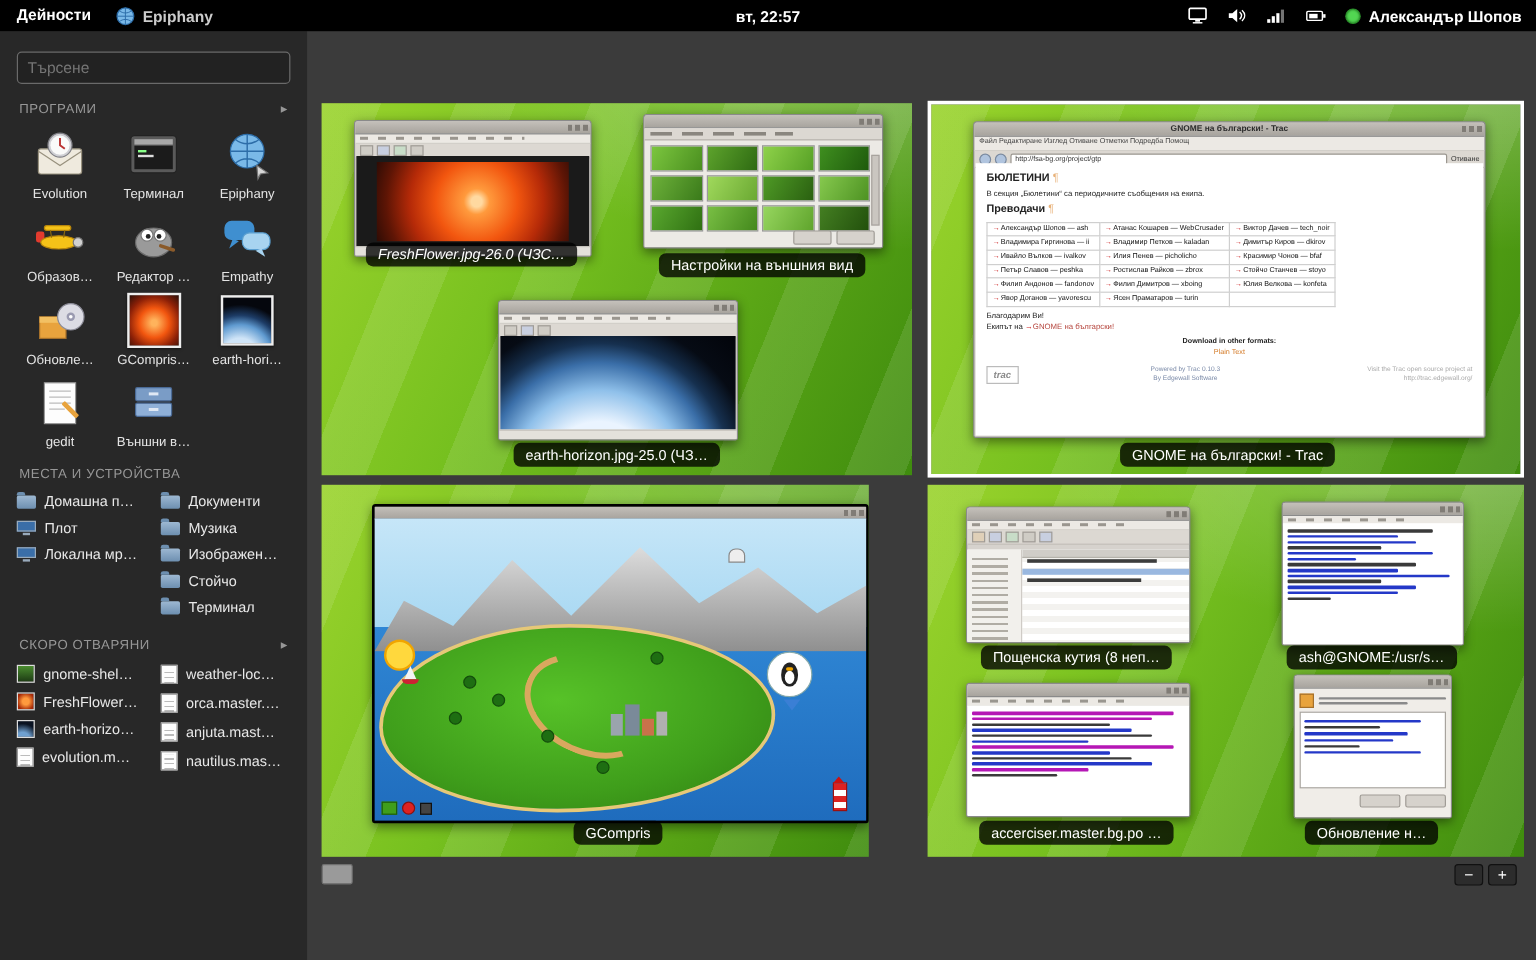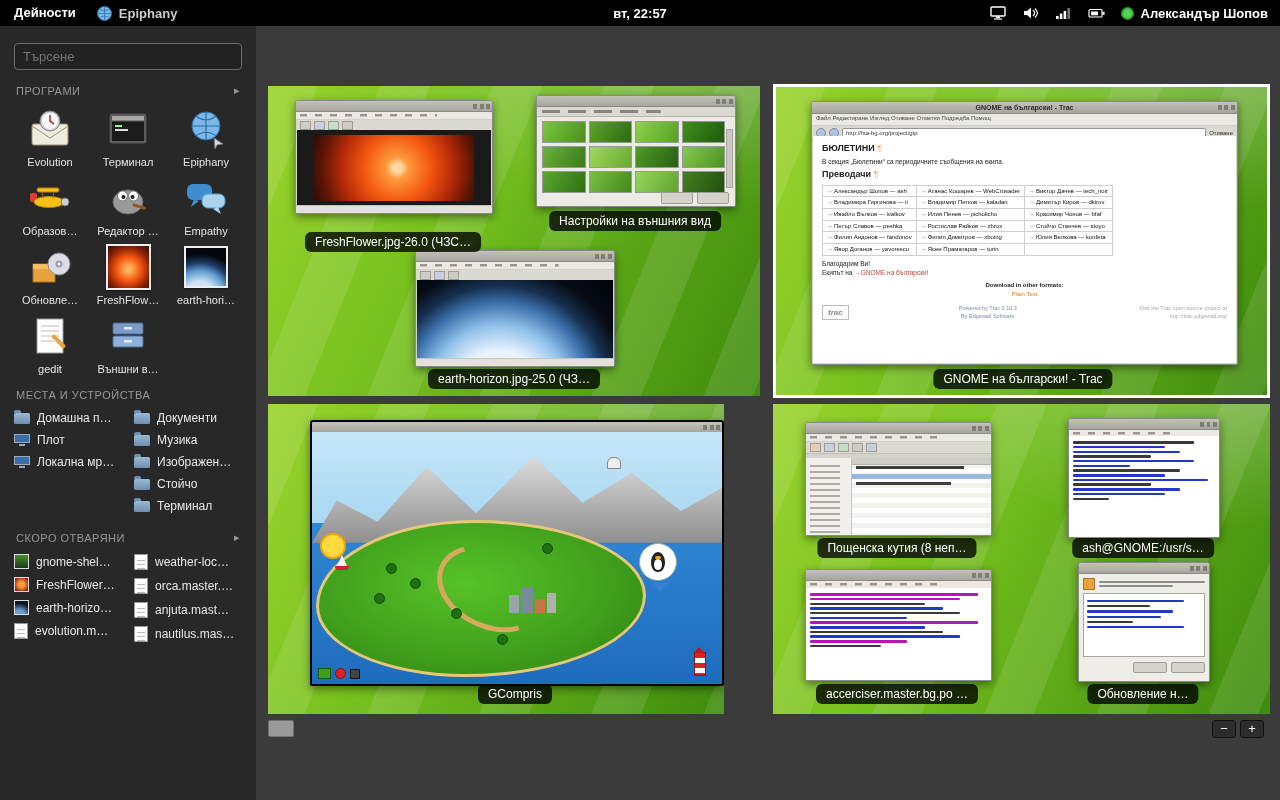--- a/index.html
+++ b/index.html
@@ -365,21 +365,21 @@
               <circle cx="31" cy="19" r="3.5" fill="#9a9ab0"></circle>
               <circle cx="31" cy="19" r="1.5" fill="#fff"></circle>
             </svg>
         </div>
         <div class="app-label">Обновле…</div>
       </div>
       <div class="tile">
         <div class="app-icon">
           <div class="thumb flower"></div>
         </div>
-        <div class="app-label">FreshFlow…</div>
+        <div class="app-label">GCompris…</div>
       </div>
       <div class="tile">
         <div class="app-icon">
           <div class="thumb earth"></div>
         </div>
         <div class="app-label">earth-hori…</div>
       </div>
       <div class="tile">
         <div class="app-icon">
           <svg viewBox="0 0 44 44" width="44" height="44">
@@ -505,21 +505,21 @@
           <span class="chip"></span>
           <span class="chip c2"></span>
           <span class="chip c1"></span>
           <span class="chip"></span>
         </div>
         <div class="fresh-content">
             <div class="flower"></div>
           </div>
         <div class="statusbar"></div>
       </div>
-      <div class="pill" style="left:125px;top:146px;">FreshFlower.jpg-26.0 (ЧЗС…</div>
+      <div class="pill" style="left:125px;top:116px;font-style:italic;">FreshFlower.jpg-26.0 (ЧЗС…</div>
 
       <div class="win" style="left:268px;top:9px;width:198px;height:110px;">
         <div class="titlebar">
             <span class="tb-btns"></span>
           </div>
         <div class="prefs-body">
           <div class="prefs-tabs"></div>
           <div class="wall-grid">
             <div class="wall" style="background:linear-gradient(120deg,#7cc63f,#4a8f1f);"></div>
             <div class="wall" style="background:linear-gradient(120deg,#5da32c,#2e6a12);"></div>

